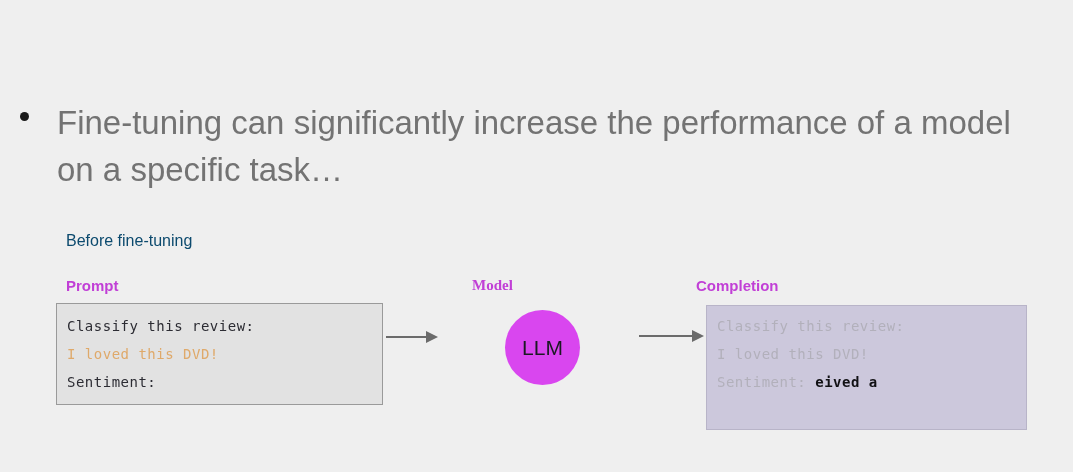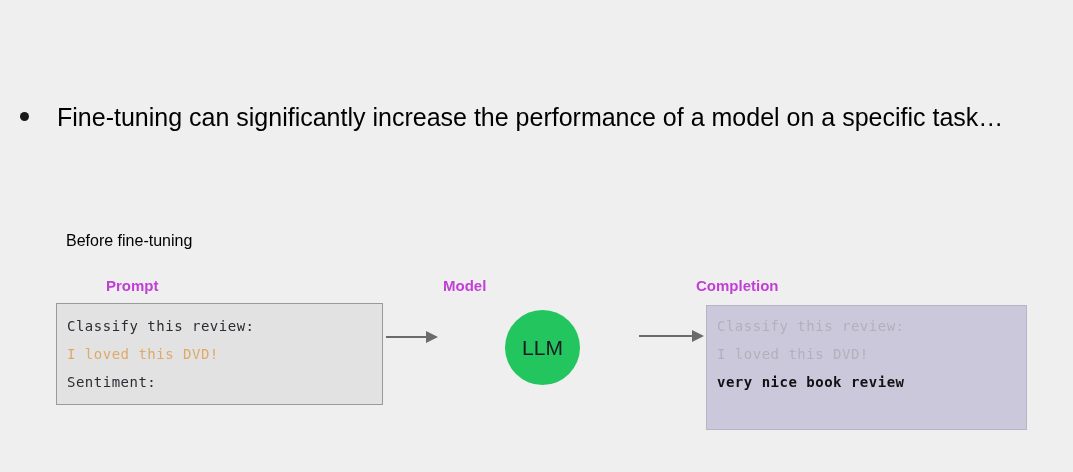--- a/index.html
+++ b/index.html
@@ -46,45 +46,44 @@
   .bullet-dot {
     width: 9px;
     height: 9px;
     border-radius: 50%;
     background: #1a1a1a;
     margin-top: 12px;
     margin-right: 28px;
     flex: 0 0 auto;
   }
   .bullet-text {
-    font-size: 25px;
+    font-size: 33px;
     line-height: 1.42;
-    color: #000000;
+    color: #737373;
     max-width: 960px;
-    text-align: center;
   }
 
   
   .section-caption {
     position: absolute;
     left: 66px;
     top: 232px;
     font-size: 16px;
-    color: #000000;
+    color: #0c4a6e;
   }
 
   
   .col-label {
     position: absolute;
     font-size: 15px;
     font-weight: bold;
     color: #c13fd6;
   }
-  .col-label.prompt     { left: 66px;  top: 277px; margin-left: 40px; }
-  .col-label.model      { left: 443px; top: 277px; }
+  .col-label.prompt     { left: 66px;  top: 277px; }
+  .col-label.model      { left: 472px; top: 277px; font-family: Liberation Serif, serif; }
   .col-label.completion { left: 696px; top: 277px; }
 
   
   .prompt-box {
     position: absolute;
     left: 56px;
     top: 303px;
     width: 327px;
     height: 102px;
     background: #e2e2e2;
@@ -125,21 +124,21 @@
   }
 
   
   .model-circle {
     position: absolute;
     left: 505px;
     top: 310px;
     width: 75px;
     height: 75px;
     border-radius: 50%;
-    background: #22c55e;
+    background: #d946ef;
     display: flex;
     align-items: center;
     justify-content: center;
     font-size: 21px;
     color: #1a1a22;
   }
 
   
   .arrow {
     position: absolute;
@@ -195,16 +194,16 @@
   <div class="model-circle">LLM</div>
 
   <div class="arrow a2">
     <span class="shaft"></span>
     <span class="head"></span>
   </div>
 
   <div class="completion-box">
     <div class="mono-line">Classify this review:</div>
     <div class="mono-line">I loved this DVD!</div>
-    <div class="mono-line gen-line">very nice book review</div>
+    <div class="mono-line"><span>Sentiment: </span><span class="gen">eived a</span></div>
   </div>
 
 </div>
 
 </body></html>

